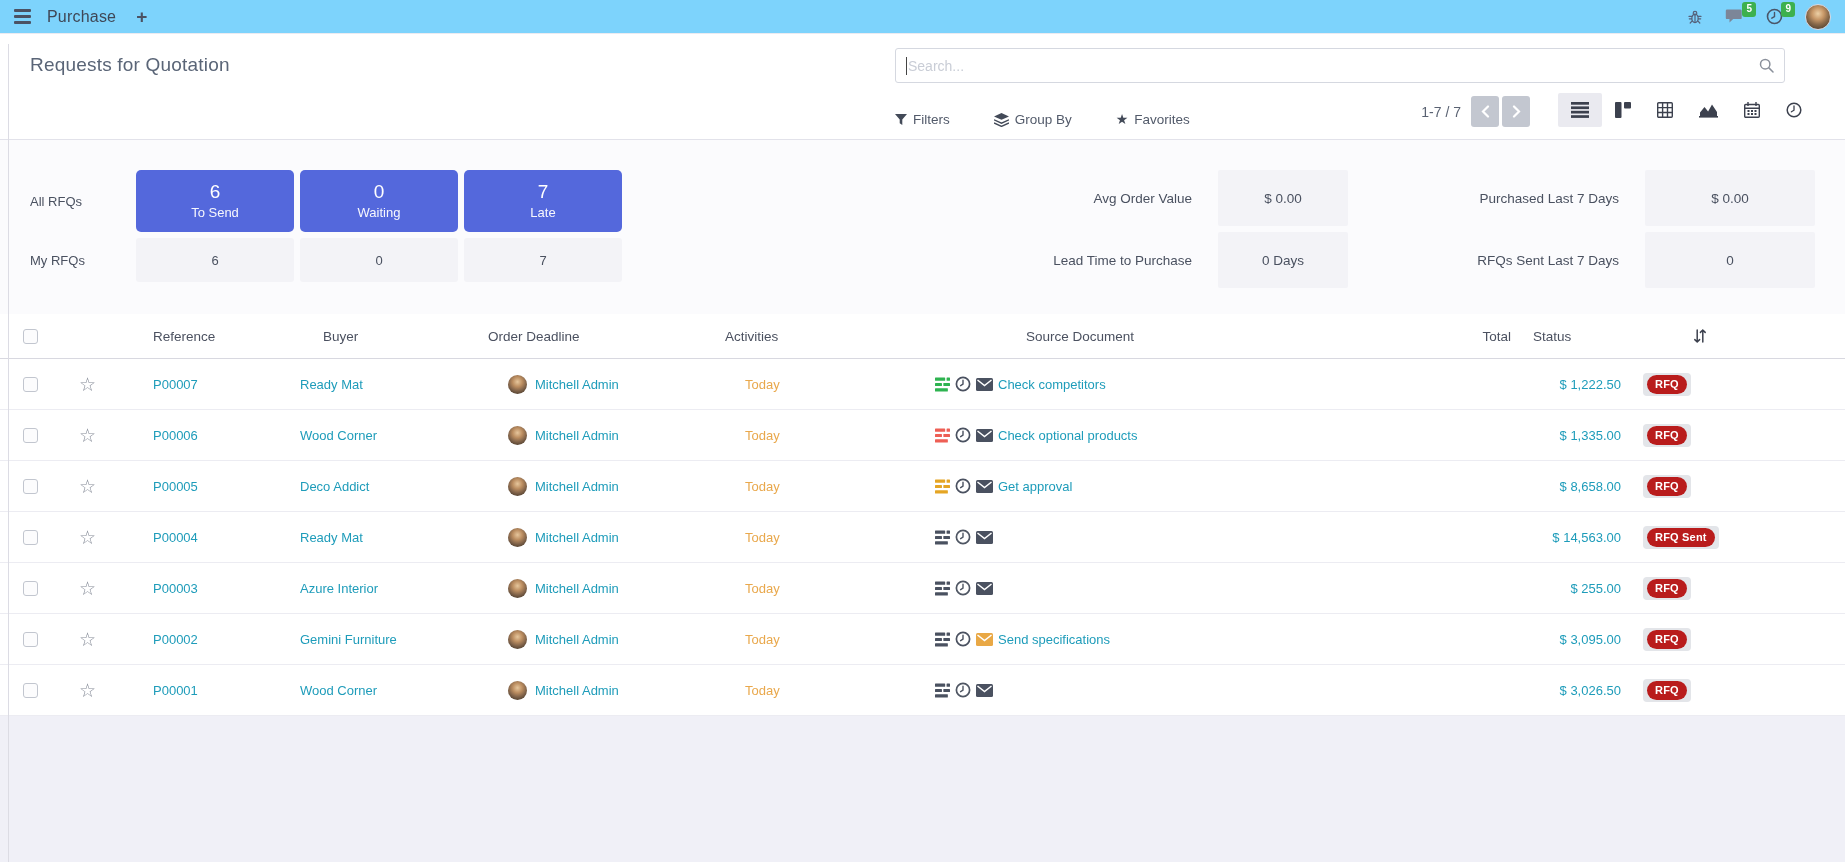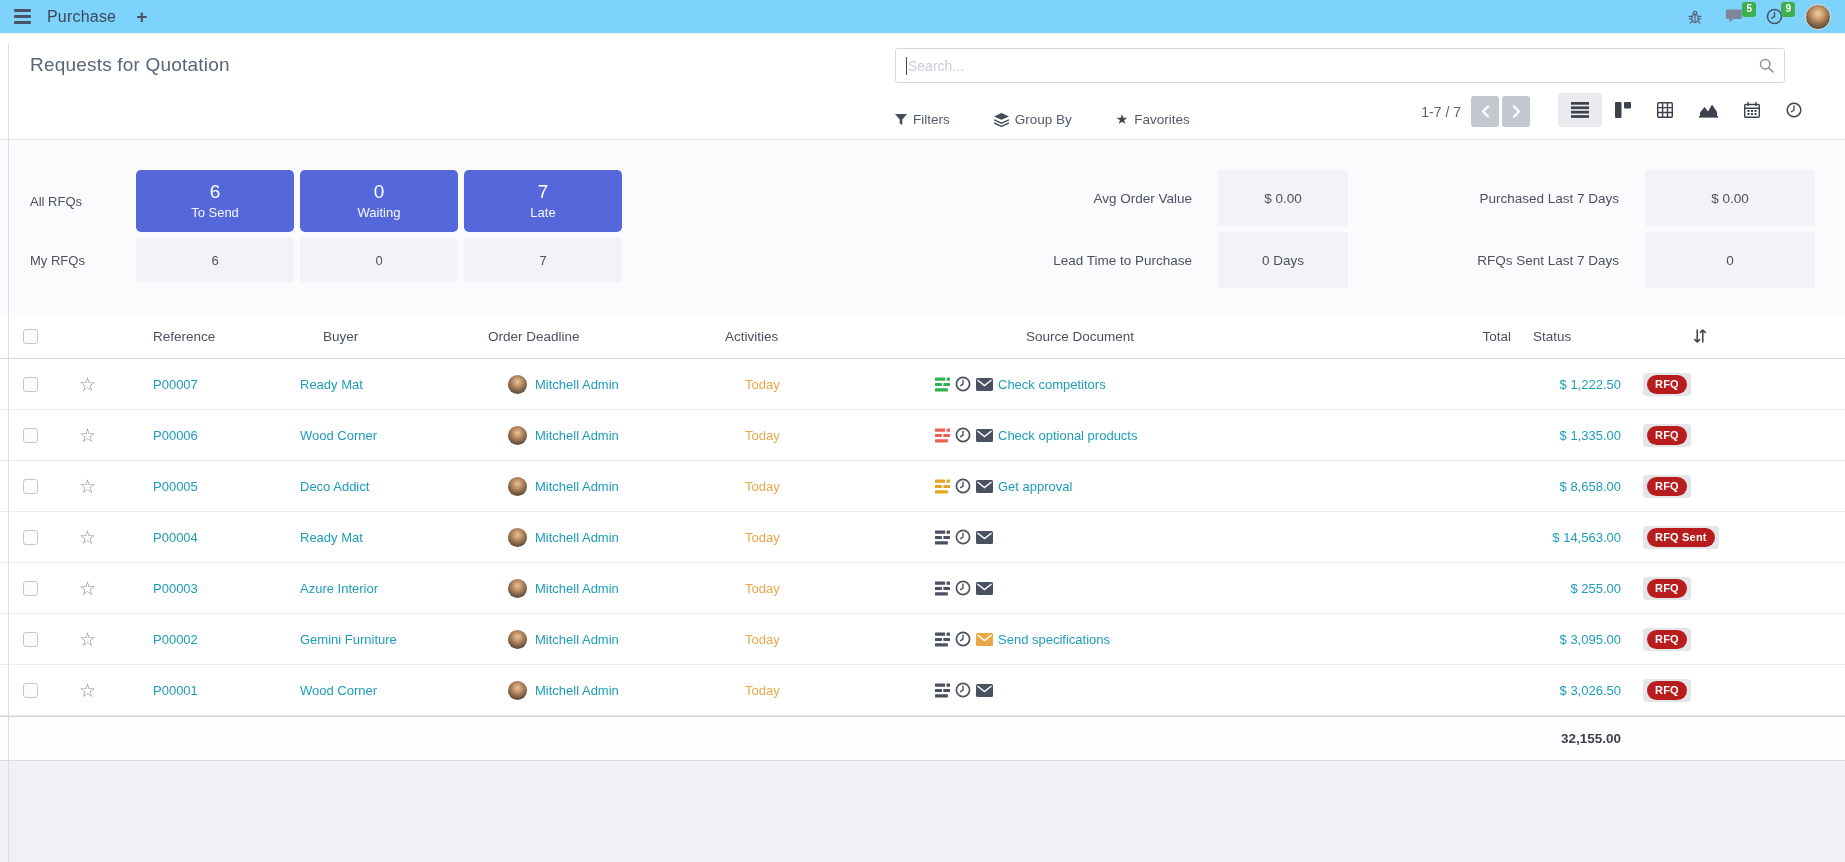--- a/index.html
+++ b/index.html
@@ -648,20 +648,17 @@
     <span class="cell c-total link">$ 3,026.50</span>
     <span class="cell c-status">
       <span class="badge-wrap2">
         <span class="pill">RFQ</span>
       </span>
     </span>
     <span class="cell c-gear"></span>
   </div>
 </div>
 
-      <div class="trow tfooter">
-        <span class="cell c-total sum" style="grid-column:9;">32,155.00</span>
-      </div>
     </div>
   </div>
 
   <div class="left-edge-line"></div>
 </div>
 
 </body></html>

